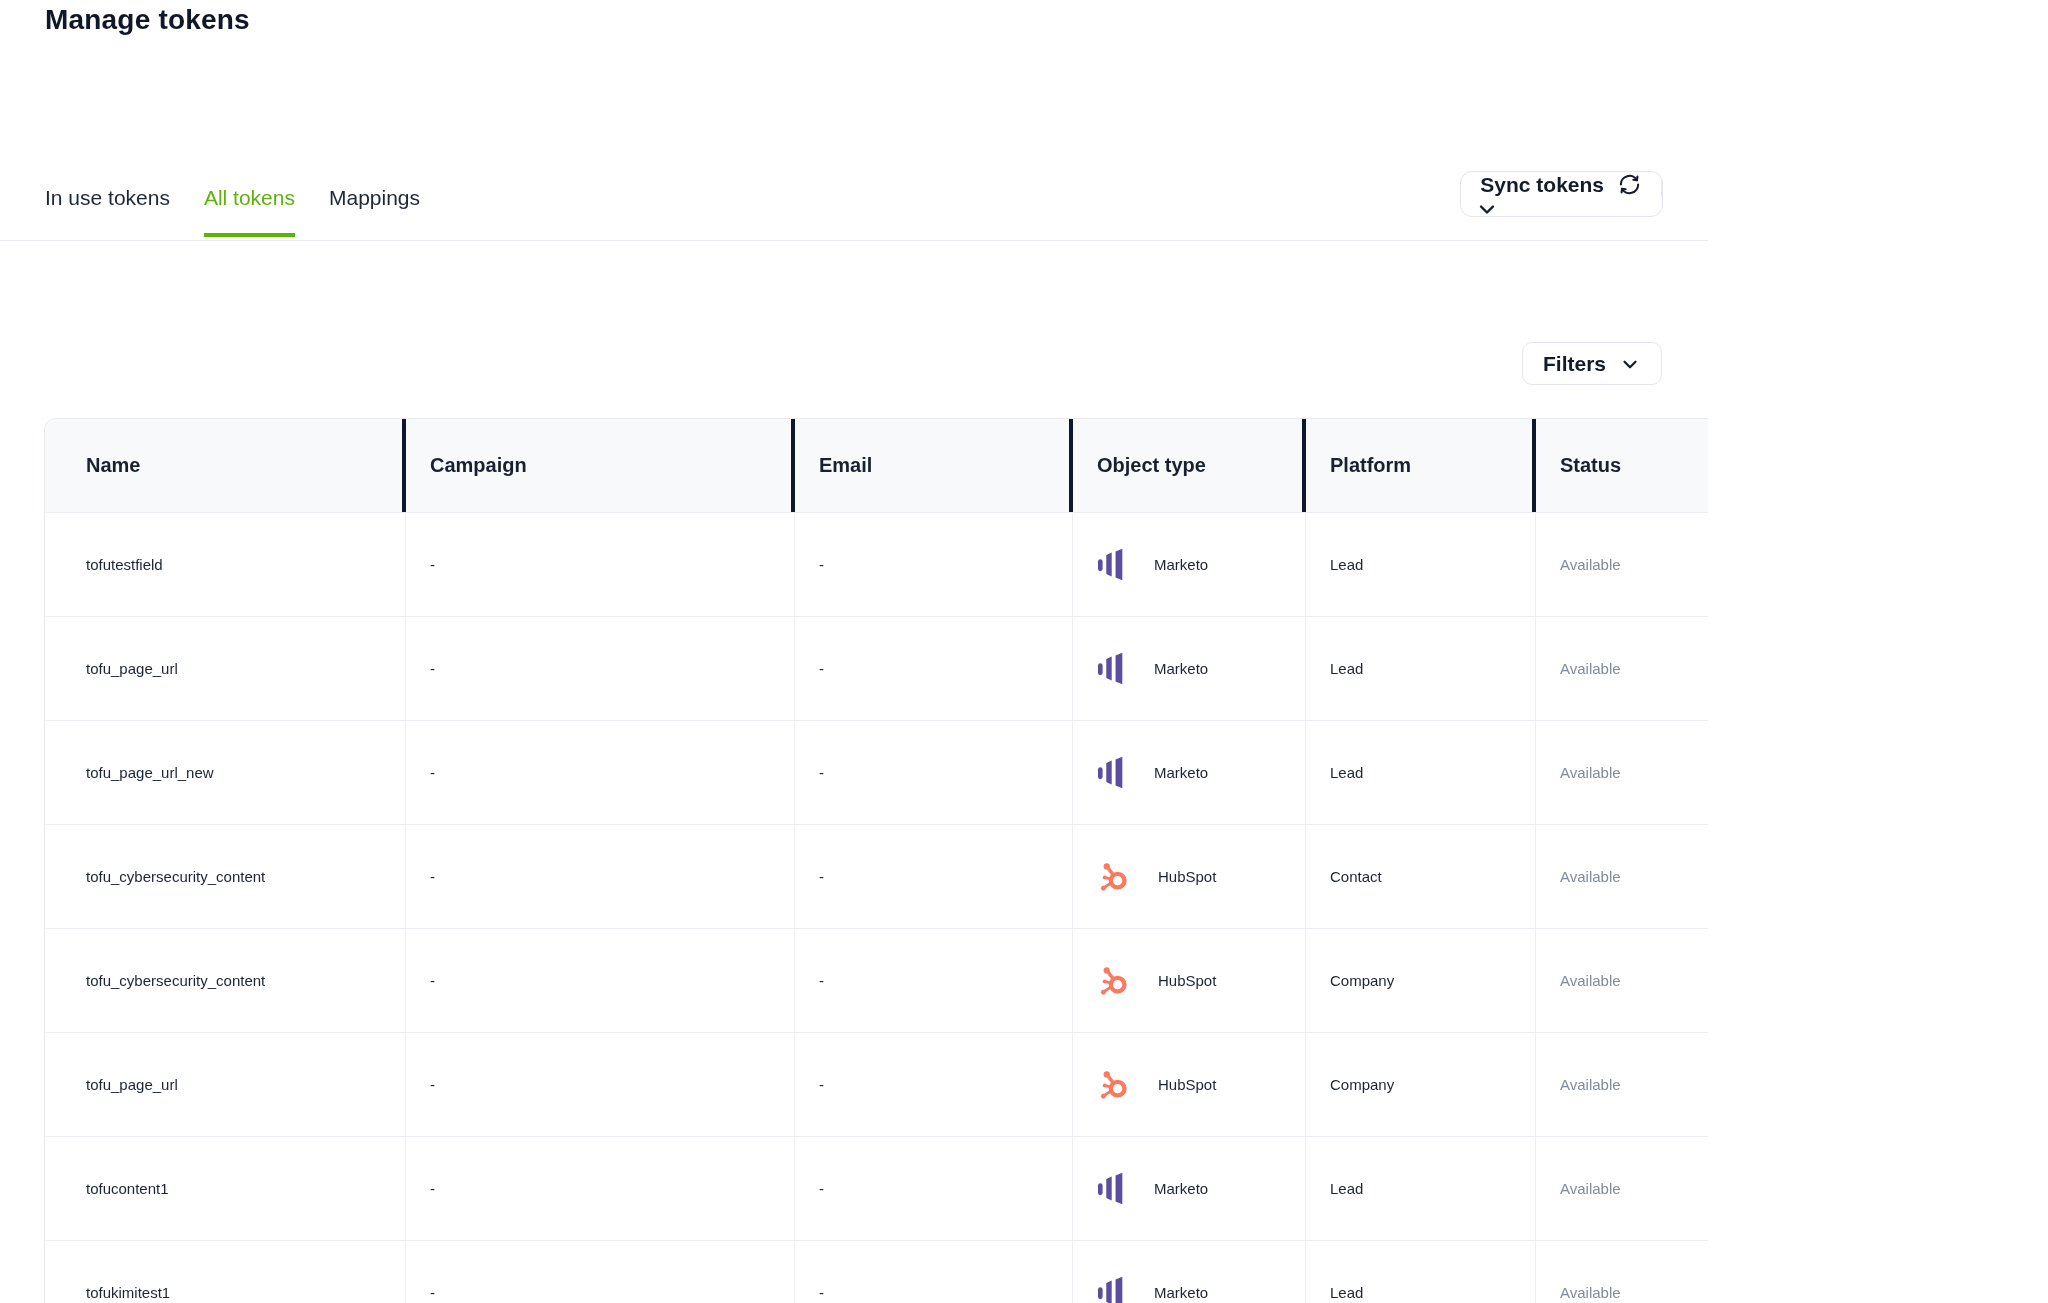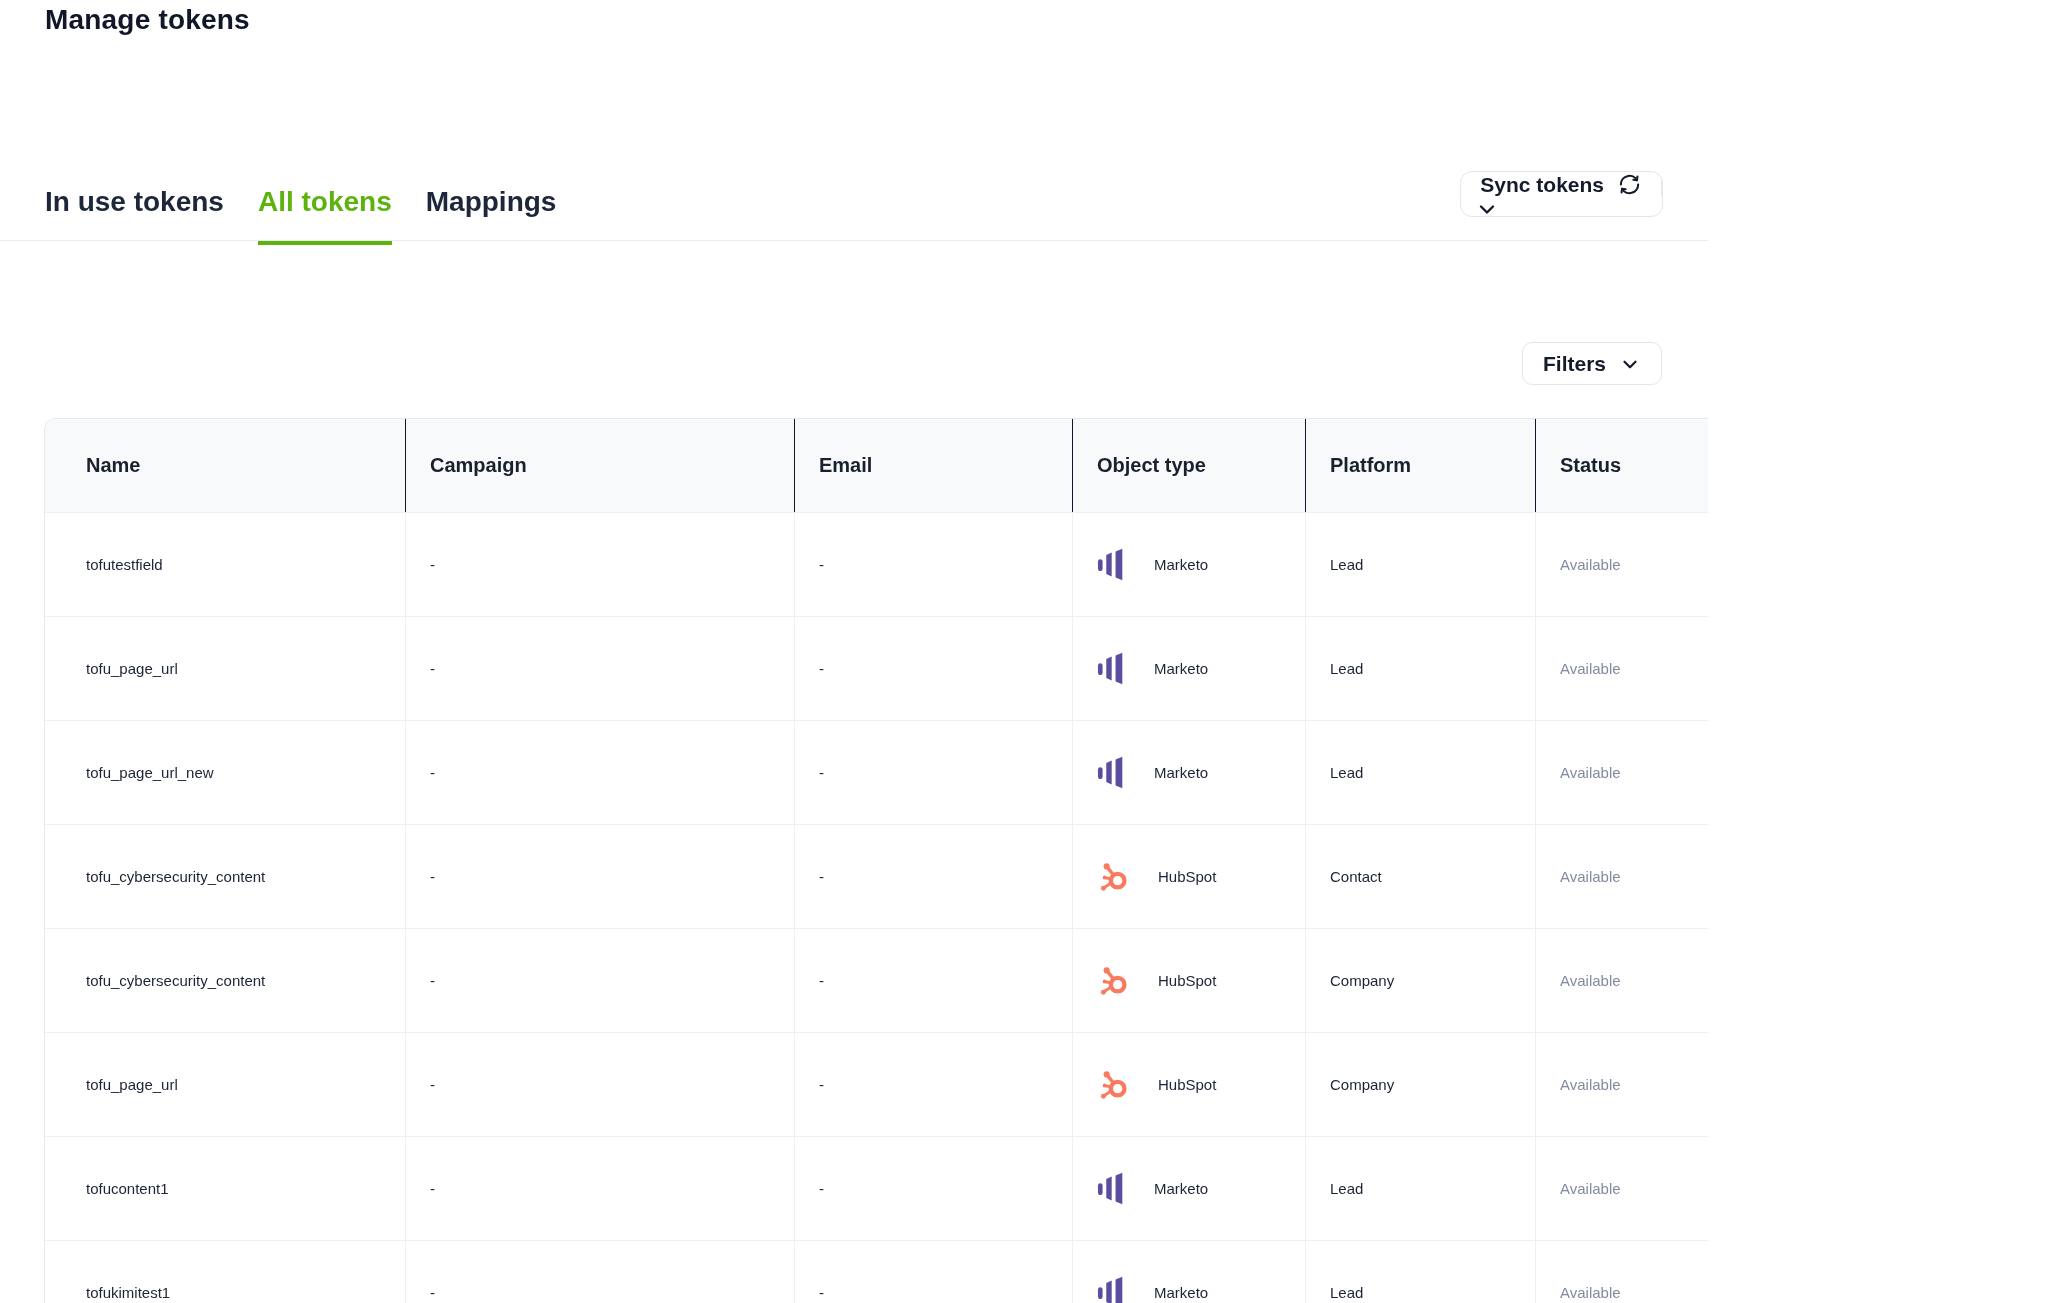--- a/index.html
+++ b/index.html
@@ -23,22 +23,22 @@
     letter-spacing: 0.2px;
   }
   .tabs {
     position: absolute;
     left: 45px;
     top: 186px;
     display: flex;
     gap: 34px;
   }
   .tab {
-    font-size: 28px;
-    font-weight: 700;
+    font-size: 21px;
+    font-weight: 400;
     color: #1d2739;
     padding-bottom: 23px;
     border-bottom: 4px solid transparent;
     cursor: pointer;
     white-space: nowrap;
   }
   .tab.active {
     color: #5cb30e;
     border-bottom-color: #5cb30e;
   }
@@ -116,21 +116,21 @@
     background: #f8f9fb;
     height: 93px;
   }
   .th {
     display: flex;
     align-items: center;
     padding-left: 24px;
     font-size: 20px;
     font-weight: 600;
     color: #19212f;
-    border-right: 1px solid #0f172a;
+    border-right: 4px solid #0f172a;
   }
   .th:first-child { padding-left: 41px; }
   .th:last-child { border-right: none; }
   .trow {
     height: 104px;
     border-top: 1px solid #edeff2;
     background: #ffffff;
   }
   .td {
     display: flex;

